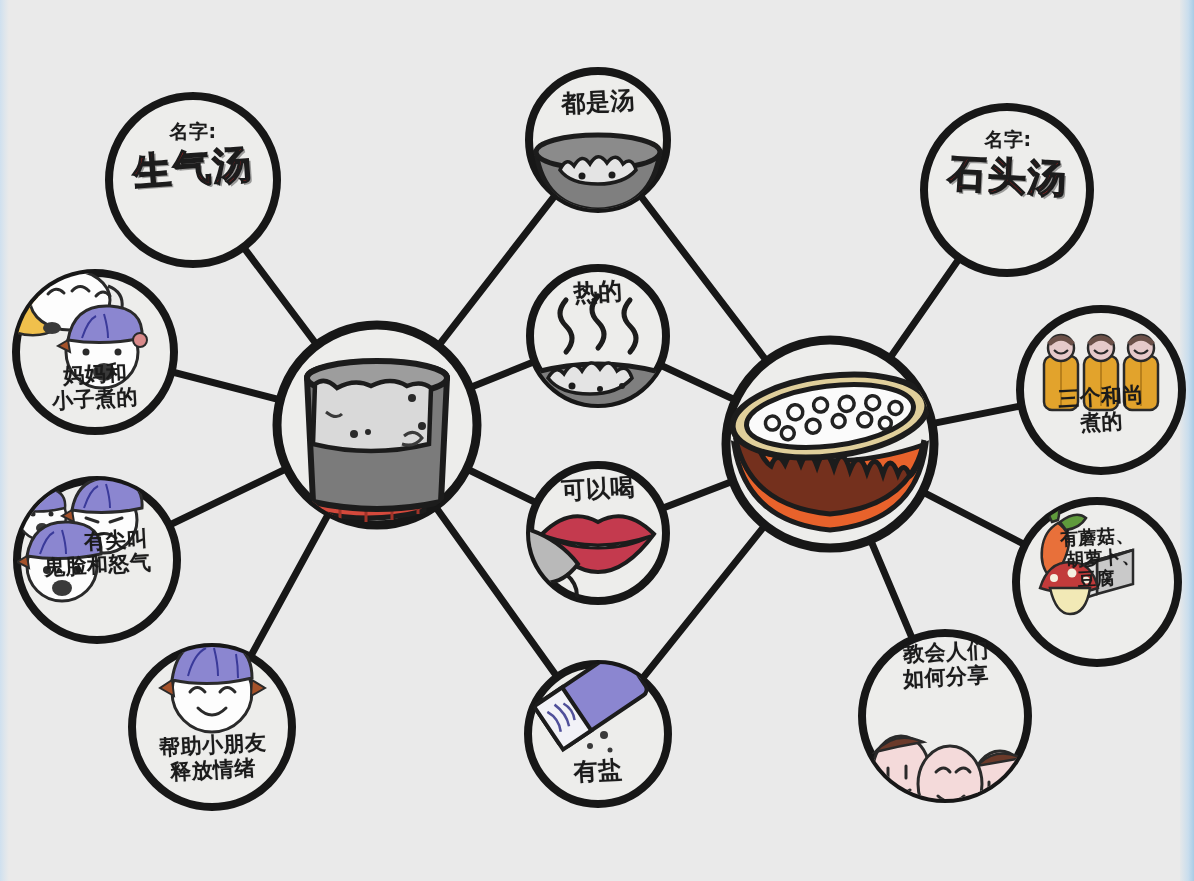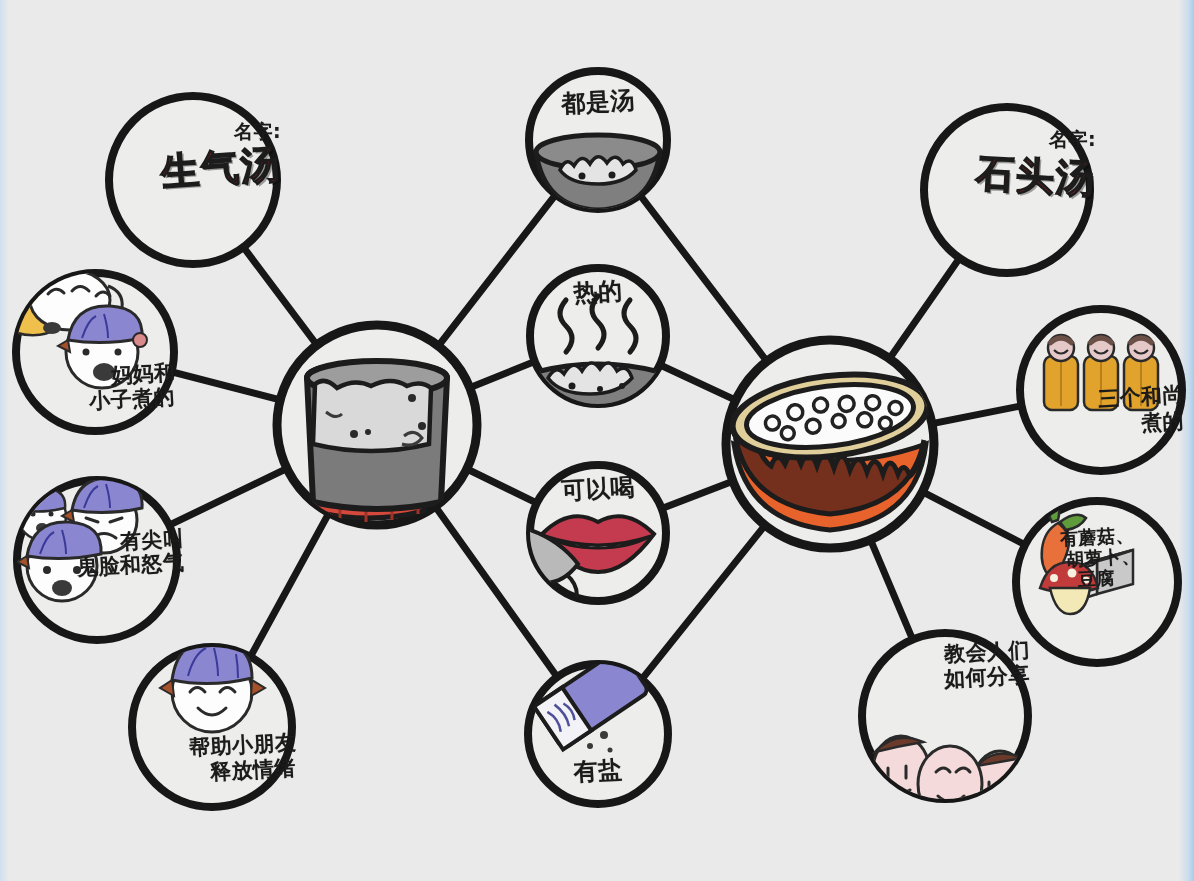--- a/index.html
+++ b/index.html
@@ -65,21 +65,21 @@
   .title-small { font-size: 19px; font-weight: 700; }
   .title-red {
     font-size: 38px;
     font-weight: 900;
     color: #c62020;
     -webkit-text-stroke: 1.5px #1c1c1c;
     letter-spacing: 2px;
     margin-top: 4px;
     text-shadow: 2px 2px 0 rgba(0,0,0,0.35);
   }
-  .stack { display: flex; flex-direction: column; align-items: flex-end; justify-content: center; }
+  .stack { display: flex; flex-direction: column; align-items: center; justify-content: center; }
   .tilt1 { transform: rotate(-4deg); }
   .tilt2 { transform: rotate(-3deg); }
   .tiltr { transform: rotate(3deg); }
 </style>
 </head>
 <body>
 
 <div id="stage">
 
   <div class="edge-strip left"></div>

